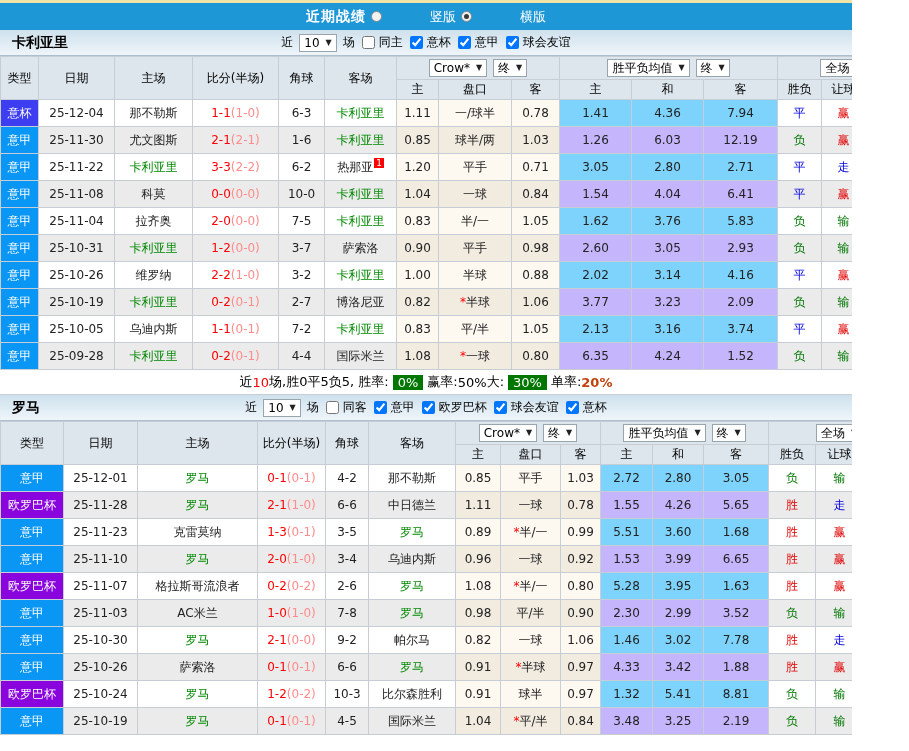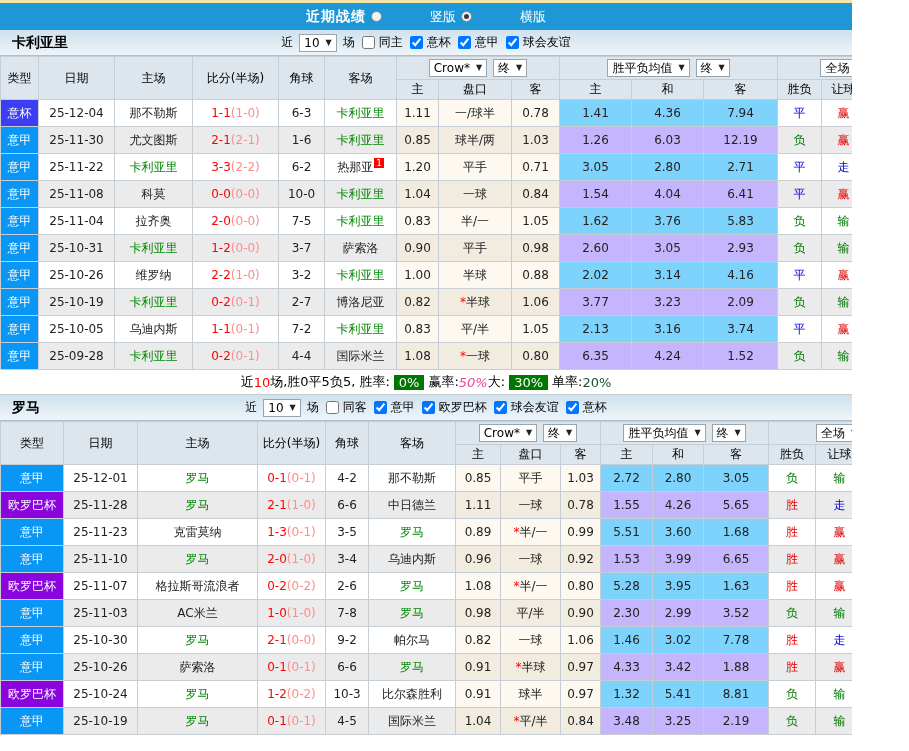--- a/index.html
+++ b/index.html
@@ -42,22 +42,22 @@
   .ht{color:#ff8c8c;}
   .star{color:#ff0000;}
   .sup-badge{background:#ff0000;color:#fff;font-size:9px;line-height:11px;padding:0 2px;vertical-align:super;margin-left:1px;}
   .res-red{color:#e00000;}
   .res-blue{color:#0000e0;}
   .res-green{color:#007700;}
 
   
   .summary{height:25px;display:flex;align-items:center;justify-content:center;font-size:13px;border-bottom:1px solid #c6cdd4;color:#000;}
   .summary .p-red{color:#ff0000;}
-  .summary .p-blue{color:#ec4899;font-style:italic;}
-  .summary .p-green{color:#14532d;}
+  .summary .p-blue{color:#000000;}
+  .summary .p-green{color:#c2410c;font-weight:bold;}
   .summary .p-badge{background:#007700;color:#fff;padding:0 5px;margin:0 4px;}
 </style>
 </head>
 <body>
 
 <div class="page">
   <div class="topbar">
     <span class="title">近期战绩</span>
     <span class="radio"></span>
     <span class="opt-label">竖版</span>

